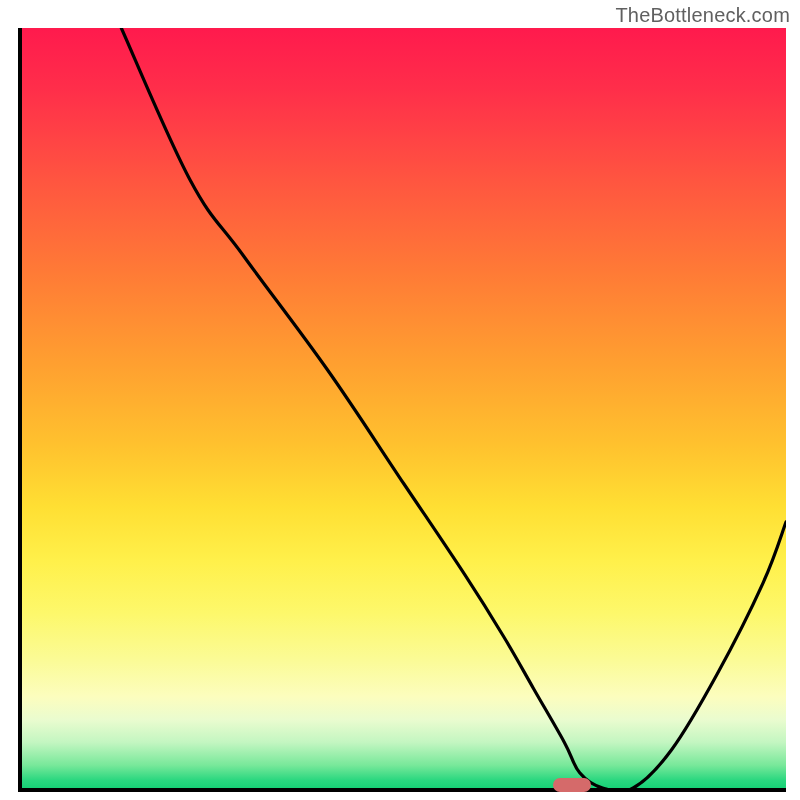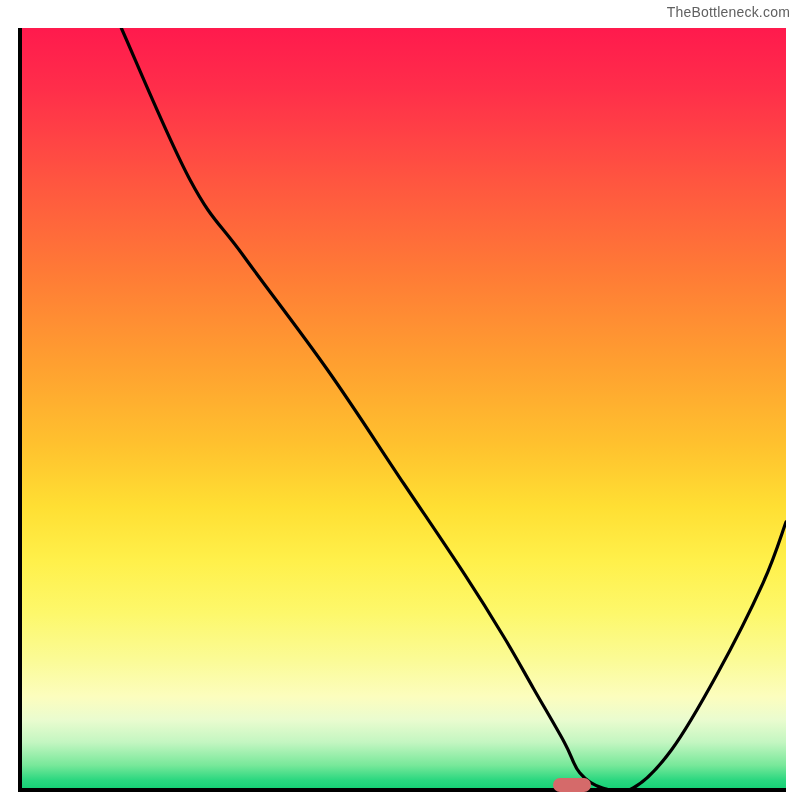--- a/index.html
+++ b/index.html
@@ -44,21 +44,21 @@
       #78e89a 97%,
       #29d77f 99%,
       #17d176 100%
     );
   }
   .watermark {
     position: absolute;
     top: 4px;
     right: 10px;
     color: #606060;
-    font-size: 14px;
+    font-size: 20px;
     font-weight: 500;
     letter-spacing: 0.2px;
   }
   .curve-svg {
     position: absolute;
     left: 0;
     top: 0;
     width: 764px;
     height: 760px;
   }

